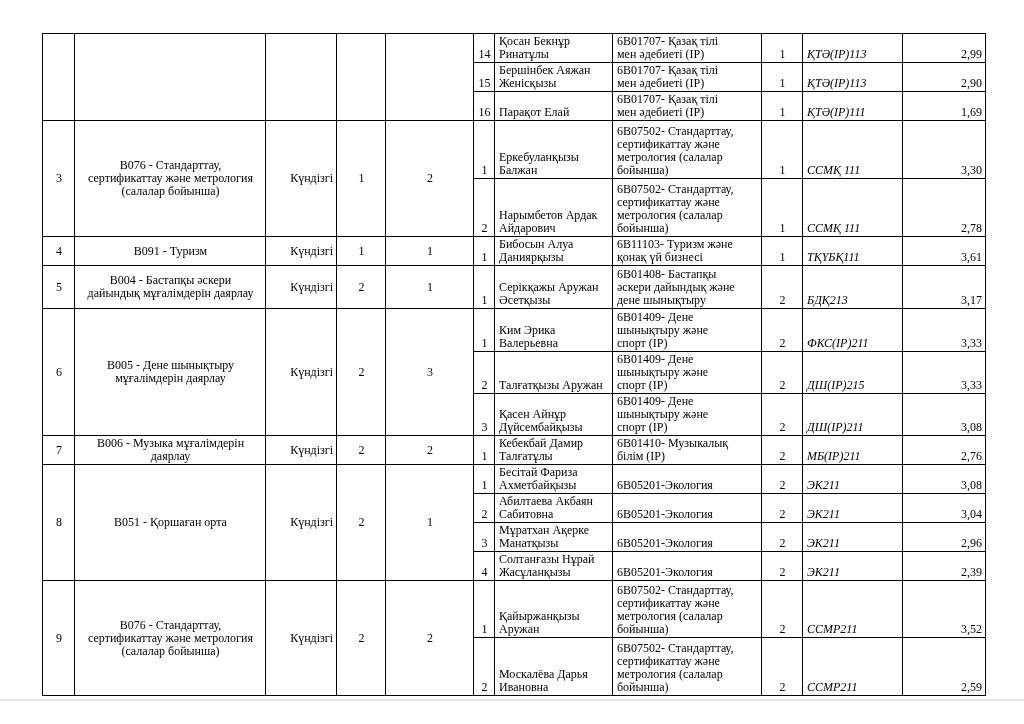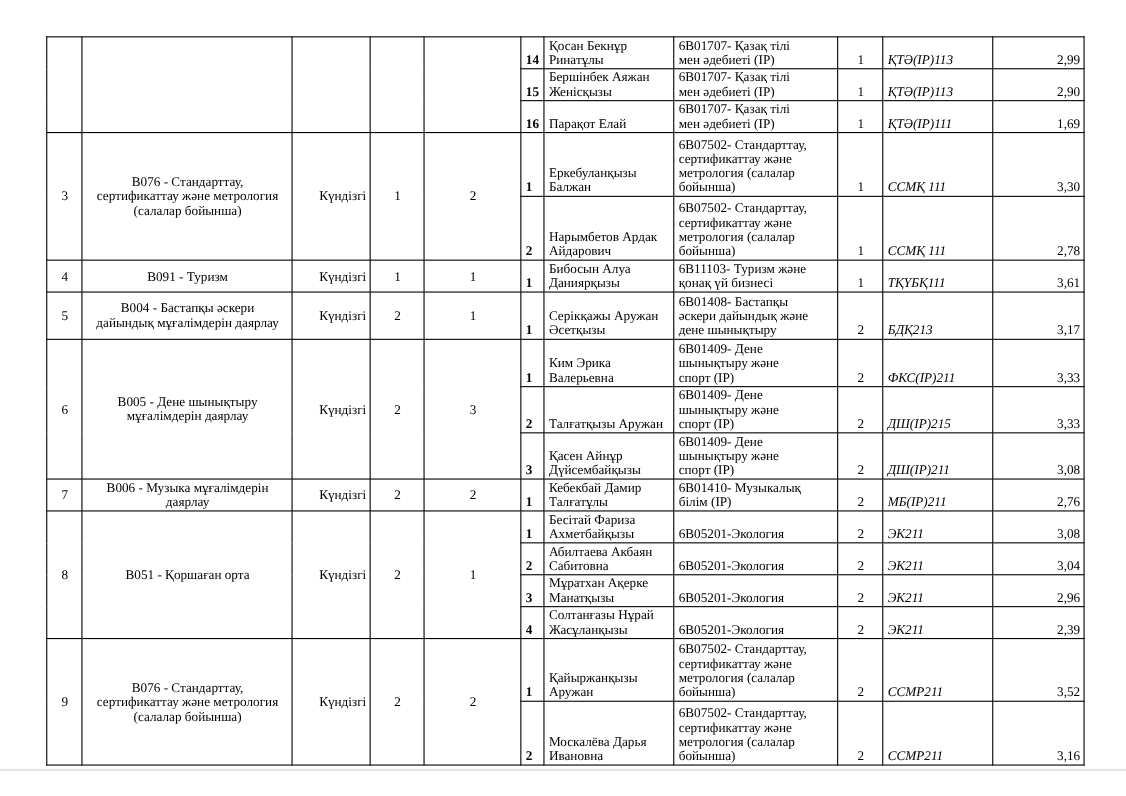--- a/index.html
+++ b/index.html
@@ -24,21 +24,21 @@
     padding:1px 3px 1px 4px;
     overflow:hidden;
     word-wrap:break-word;
   }
   
   td.no   {text-align:center;vertical-align:middle;padding:1px 2px;}
   td.prog {text-align:center;vertical-align:middle;white-space:pre-line;padding-left:7px;}
   td.form {text-align:right;vertical-align:middle;}
   td.mid  {text-align:center;vertical-align:middle;}
   
-  td.sn   {vertical-align:bottom;padding:1px 1px;font-weight:bold;}
+  td.sn   {text-align:center;vertical-align:bottom;padding:1px 1px;}
   td.name {text-align:left;vertical-align:bottom;white-space:pre-line;margin-top:24px;}
   td.code {text-align:left;vertical-align:bottom;white-space:pre-line;padding-left:3px;}
   td.cnt  {text-align:center;vertical-align:bottom;}
   td.grp  {text-align:left;vertical-align:bottom;padding-left:8px;font-style:italic;}
   td.gpa  {text-align:right;vertical-align:bottom;}
   .page-bottom-shadow{
     position:absolute;left:0;top:699px;width:1024px;height:2px;
     background:#e3e3e3;
   }
 </style>
@@ -284,19 +284,19 @@
     <tr style="height:58px">
       <td class="sn">2</td>
       <td class="name">Москалёва Дарья
 Ивановна</td>
       <td class="code">6В07502- Стандарттау,
 сертификаттау және
 метрология (салалар
 бойынша)</td>
       <td class="cnt">2</td>
       <td class="grp">ССМР211</td>
-      <td class="gpa">3,16</td>
+      <td class="gpa">2,59</td>
     </tr>
   </tbody>
     </table>
 
   <div class="page-bottom-shadow"></div>
 </div>
 
 </body></html>

